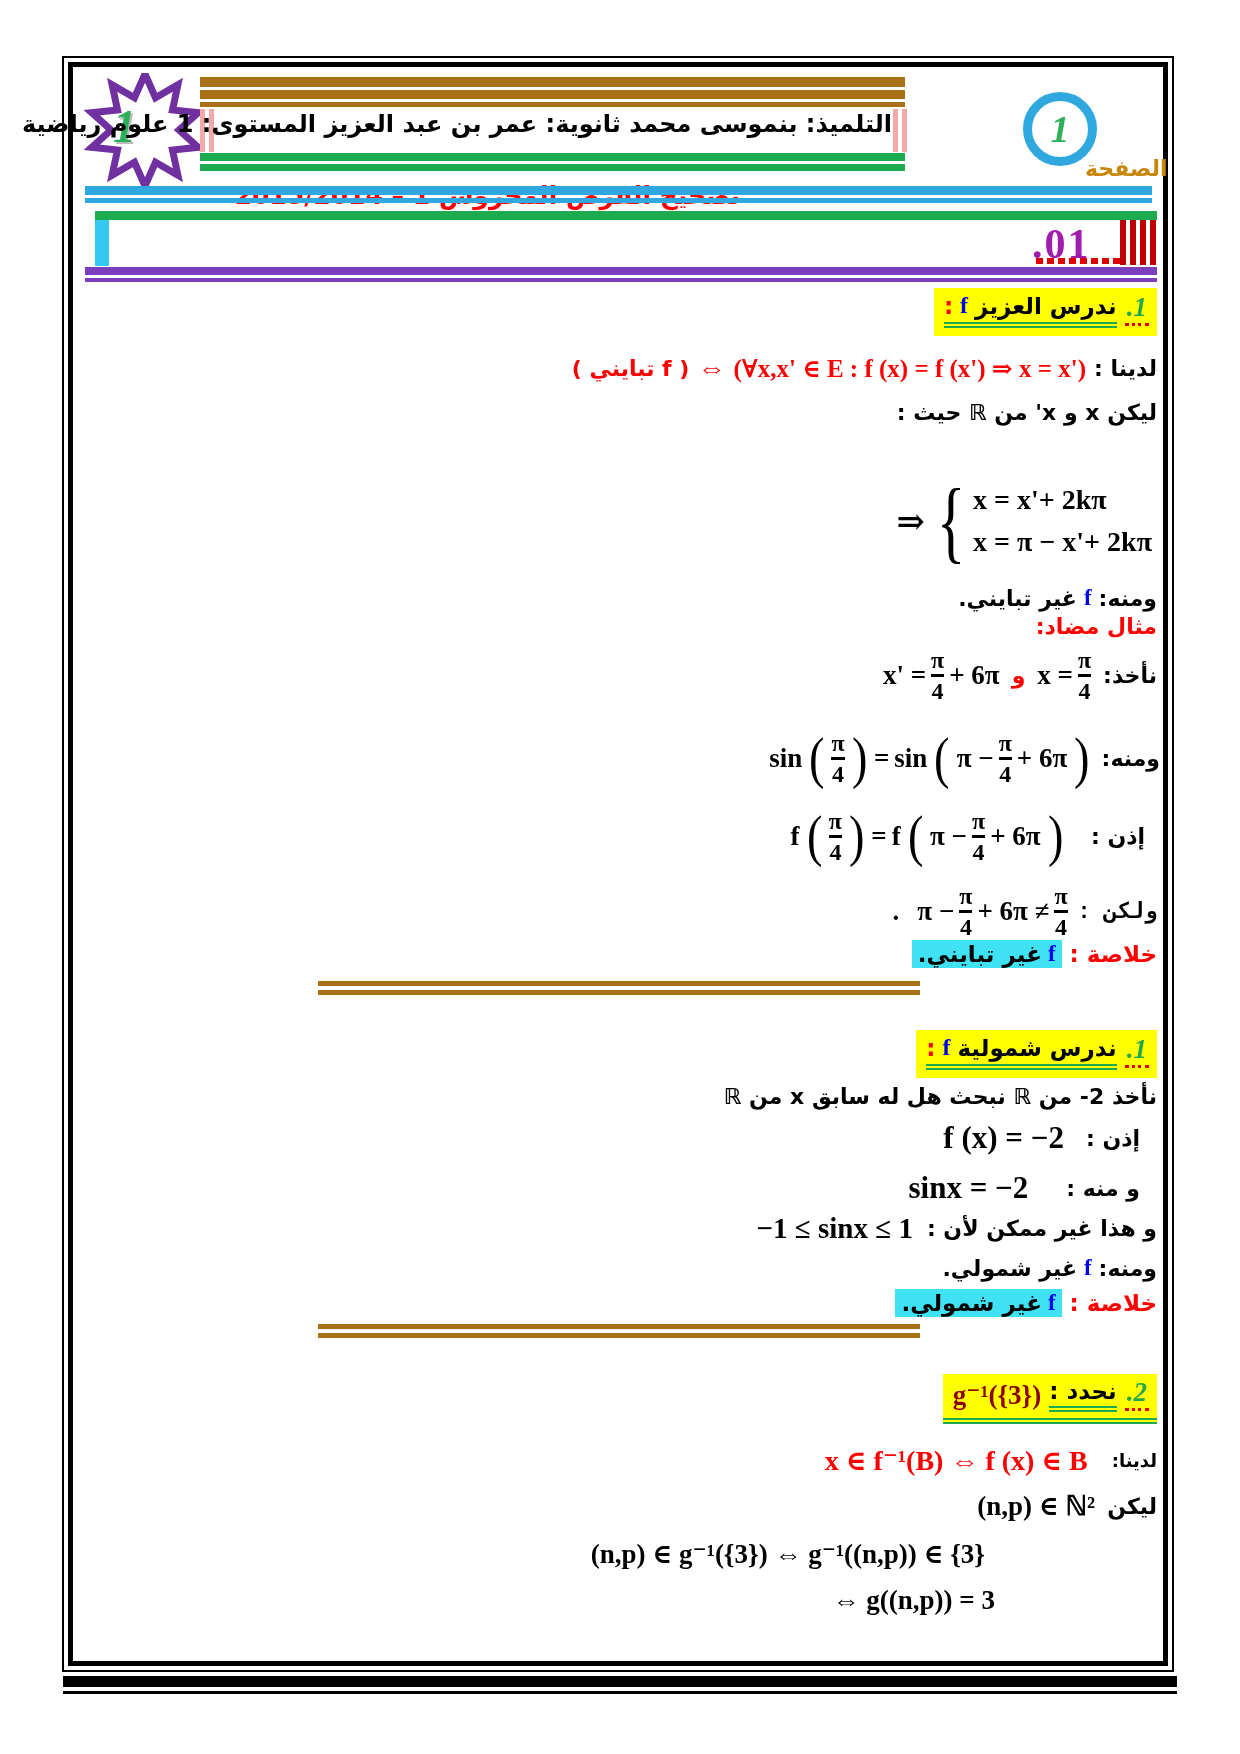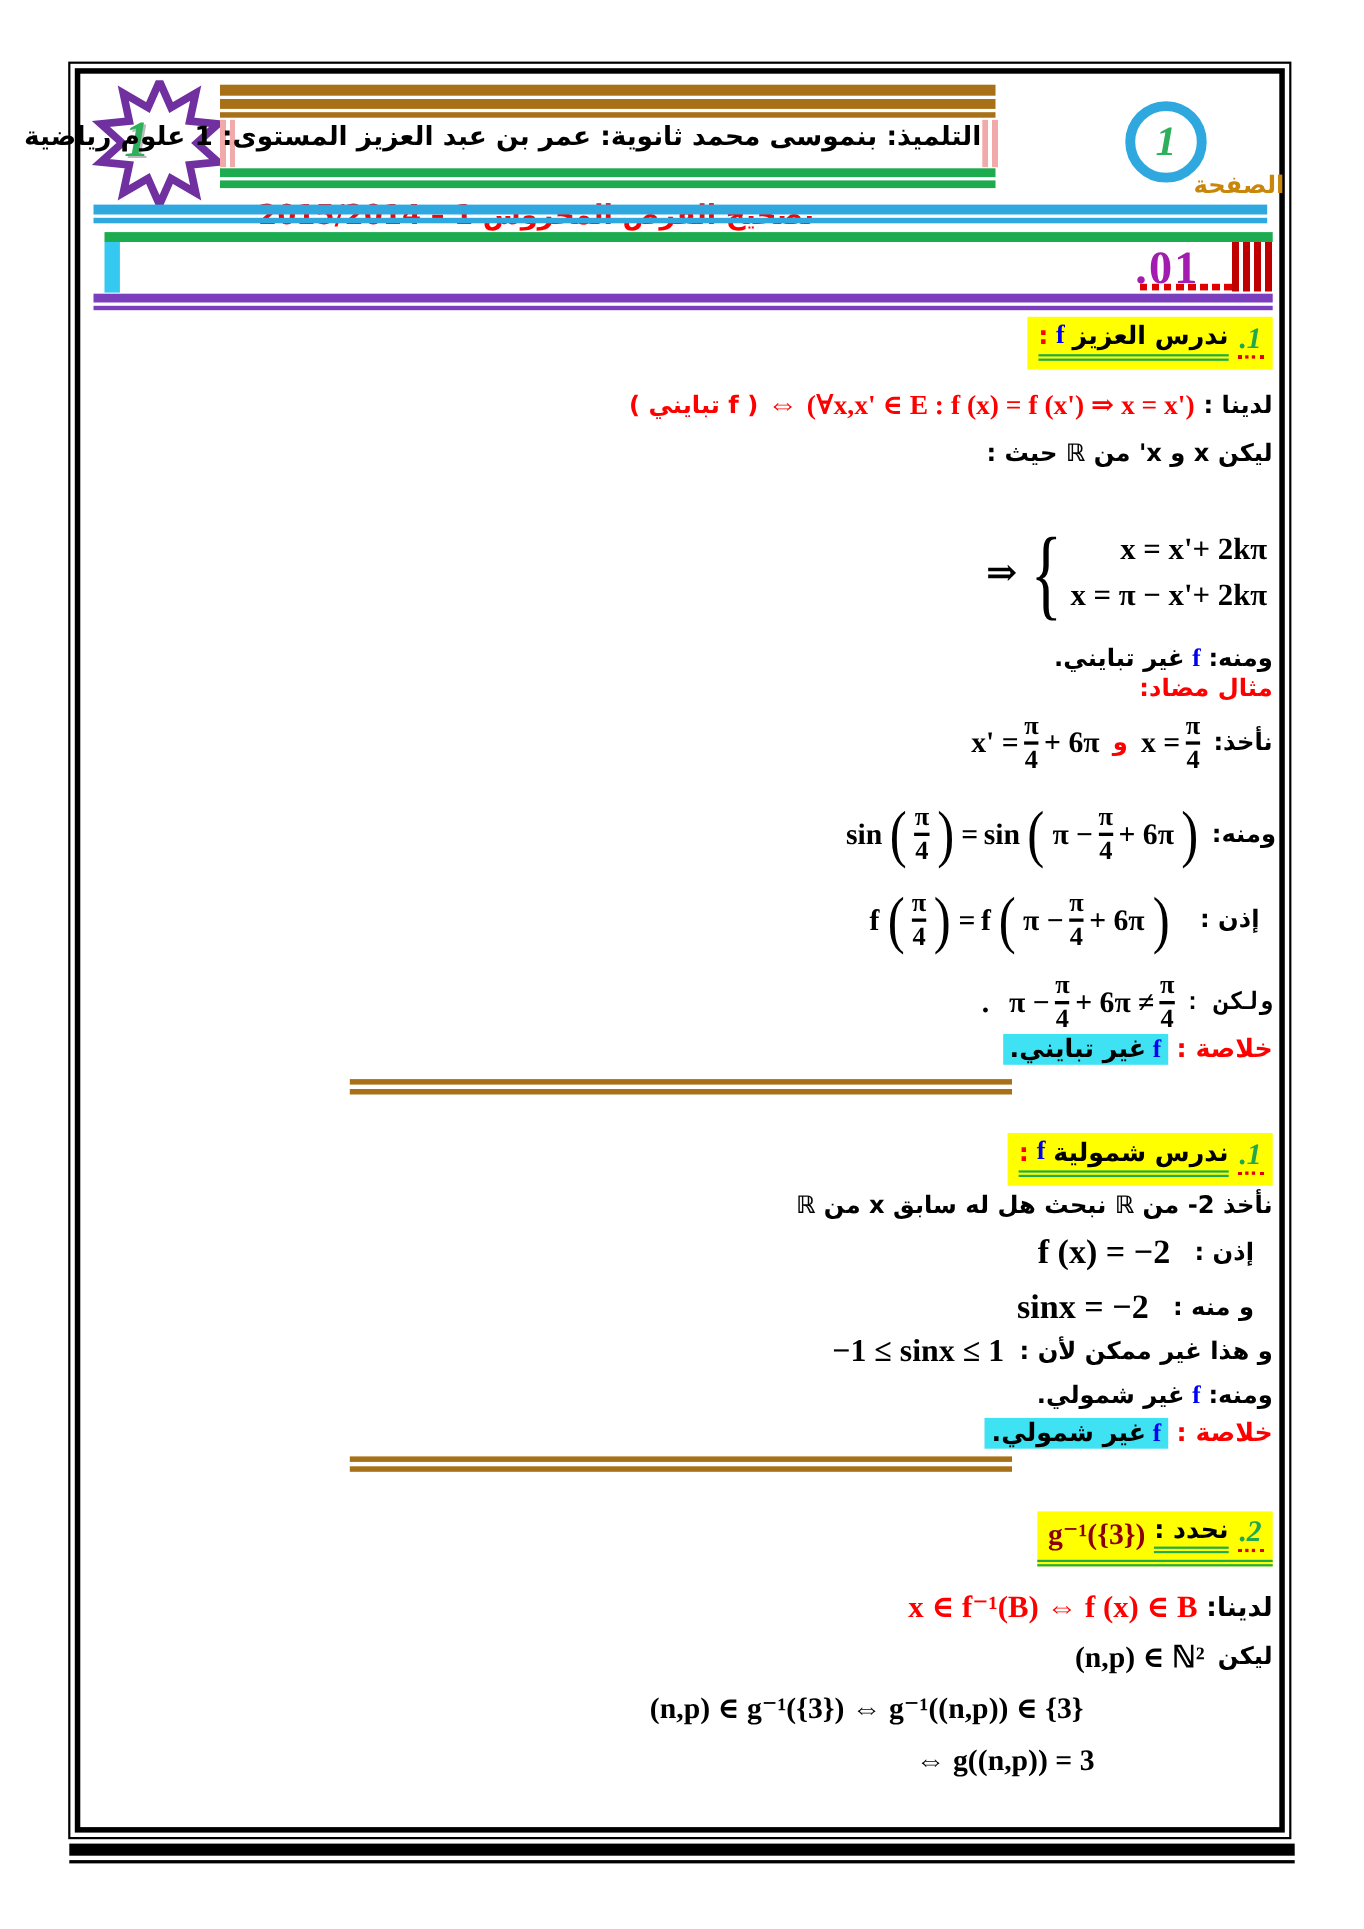--- a/index.html
+++ b/index.html
@@ -92,21 +92,21 @@
 
   <div class="row" style="right:83px;top:400px;justify-content:center;">
     <span class="ar" style="font-size:22px;direction:rtl;unicode-bidi:isolate;">ليكن x و x' من  ℝ  حيث :</span>
   </div>
 
 
   <div class="row" style="right:88px;top:484px;direction:ltr;">
     <span class="m" style="font-size:34px;margin-right:4px;">⇒</span>
     <span class="m" style="font-size:92px;font-weight:400;transform:scaleX(0.65);line-height:0;">{</span>
     <span style="display:inline-flex;flex-direction:column;direction:ltr;gap:10px;">
-      <span class="m" style="font-size:28px;text-align:right;">x = x'+ 2kπ</span>
+      <span class="m" style="font-size:28px;">x = x'+ 2kπ</span>
       <span class="m" style="font-size:28px;">x = π − x'+ 2kπ</span>
     </span>
   </div>
 
   <div class="row" style="right:83px;top:585px;gap:7px;">
     <span class="ar" style="font-size:22px;">ومنه:</span>
     <span class="m blue" style="font-size:23px;">f</span>
     <span class="ar" style="font-size:22px;">غير تبايني.</span>
   </div>
 
@@ -227,21 +227,21 @@
   <div class="row" style="right:83px;top:1084px;">
     <span class="ar" style="font-size:22px;direction:rtl;unicode-bidi:isolate;">نأخذ 2- من  ℝ نبحث هل له سابق  x  من  ℝ</span>
   </div>
 
   <div class="row" style="right:100px;top:1120px;gap:22px;">
     <span class="ar" style="font-size:22px;">إذن :</span>
     <span class="m" style="font-size:31px;">f (x) = −2</span>
   </div>
 
   <div class="row" style="right:100px;top:1170px;gap:22px;">
-    <span class="ar" style="font-size:22px;">و منه :</span>
+    <span class="ar" style="font-size:22px;margin-left:16px;">و منه :</span>
     <span class="m" style="font-size:31px;margin-left:13px;">sinx = −2</span>
   </div>
 
   <div class="row" style="right:83px;top:1212px;gap:14px;">
     <span class="ar" style="font-size:22px;">و هذا غير ممكن لأن :</span>
     <span class="m" style="font-size:29px;">−1 ≤ sinx ≤ 1</span>
   </div>
 
   <div class="row" style="right:83px;top:1255px;gap:7px;">
     <span class="ar" style="font-size:22px;">ومنه:</span>
@@ -259,21 +259,21 @@
 
   <div class="abs brown2" style="left:318px;top:1324px;width:602px;"></div>
 
   <div class="ytitle" style="right:83px;top:1374px;border-bottom:6px double #1cab4e;padding-bottom:6px;">
     <span class="tnum">2.</span>
     <span class="ar" style="font-size:23px;border-bottom:6px double #1cab4e;padding-bottom:2px;">نحدد :</span>
     <span class="m" style="font-size:27px;color:#8b0000;">g⁻¹({3})</span>
   </div>
 
   <div class="row" style="right:83px;top:1444px;gap:8px;">
-    <span class="ar" style="font-size:24px;">لدينا:</span>
+    <span class="ar" style="font-size:18px;margin-left:16px;">لدينا:</span>
     <span class="m red" style="font-size:28px;">x ∈ f⁻¹(B) ⇔ f (x) ∈ B</span>
   </div>
 
   <div class="row" style="right:83px;top:1490px;gap:12px;">
     <span class="ar" style="font-size:22px;">ليكن</span>
     <span class="m" style="font-size:27px;">(n,p) ∈ ℕ²</span>
   </div>
 
   <div class="abs m" style="right:255px;top:1538px;font-size:27px;">(n,p) ∈ g⁻¹({3}) ⇔ g⁻¹((n,p)) ∈ {3}</div>
   <div class="abs m" style="right:245px;top:1585px;font-size:27px;">⇔ g((n,p)) = 3</div>

